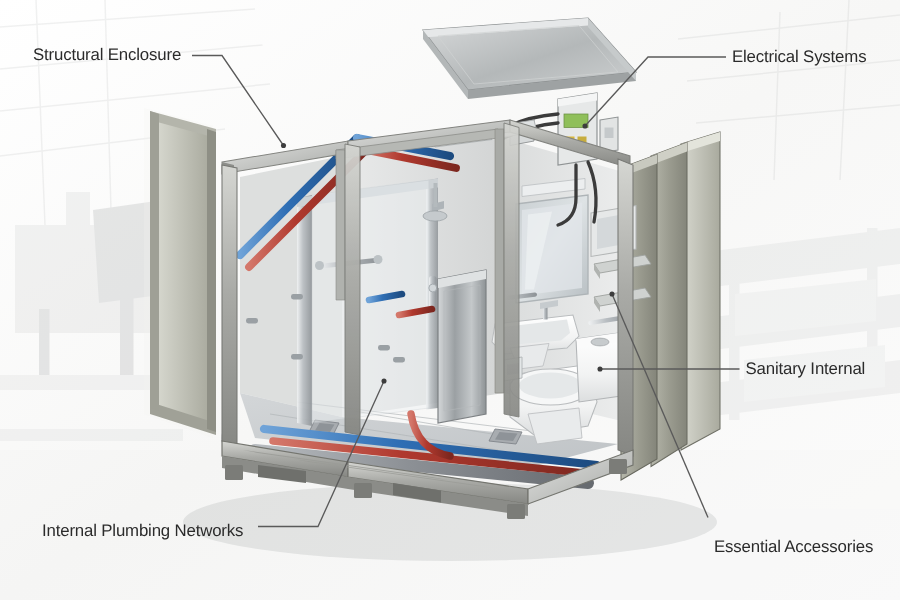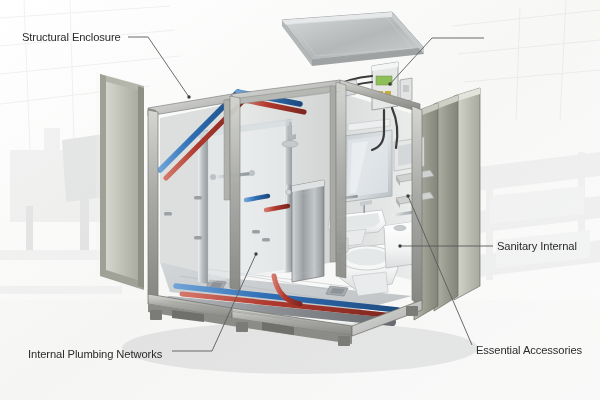--- a/index.html
+++ b/index.html
@@ -17,21 +17,21 @@
     font-size:11.2px;
     font-weight:400;
     color:#2b2b2b;
     letter-spacing:-0.1px;
     white-space:nowrap;
     line-height:13px;
   }
   #lbl-structural{left:22px;top:31px;}
   #lbl-electrical{left:488px;top:32px;}
   #lbl-sanitary{left:497px;top:240px;}
-  #lbl-accessories{left:476px;top:344px;}
+  #lbl-accessories{left:476px;top:359px;}
   #lbl-plumbing{left:28px;top:348px;text-align:center;}
 </style>
 </head>
 <body>
 
 <div id="stage">
 
   <svg id="diagram" viewBox="0 0 600 400">
     <defs>
       <linearGradient id="bgGrad" x1="0" y1="0" x2="1" y2="1">
@@ -434,20 +434,21 @@
       <path d="M472 345 L408 196"></path>
       <circle cx="408" cy="196" r="1.7" fill="#3d3d3d" stroke="none"></circle>
 
       <path d="M172 351 L212 351 L256 254"></path>
       <circle cx="256" cy="254" r="1.7" fill="#3d3d3d" stroke="none"></circle>
     </g>
   </svg>
 
   <div class="lbl" id="lbl-structural">Structural Enclosure</div>
 
+  <div class="lbl" id="lbl-electrical">Electrical Systems</div>
 
   <div class="lbl" id="lbl-sanitary">Sanitary Internal</div>
 
   <div class="lbl" id="lbl-accessories">Essential Accessories</div>
 
   <div class="lbl" id="lbl-plumbing">Internal Plumbing Networks</div>
 
 </div>
 
 </body></html>

